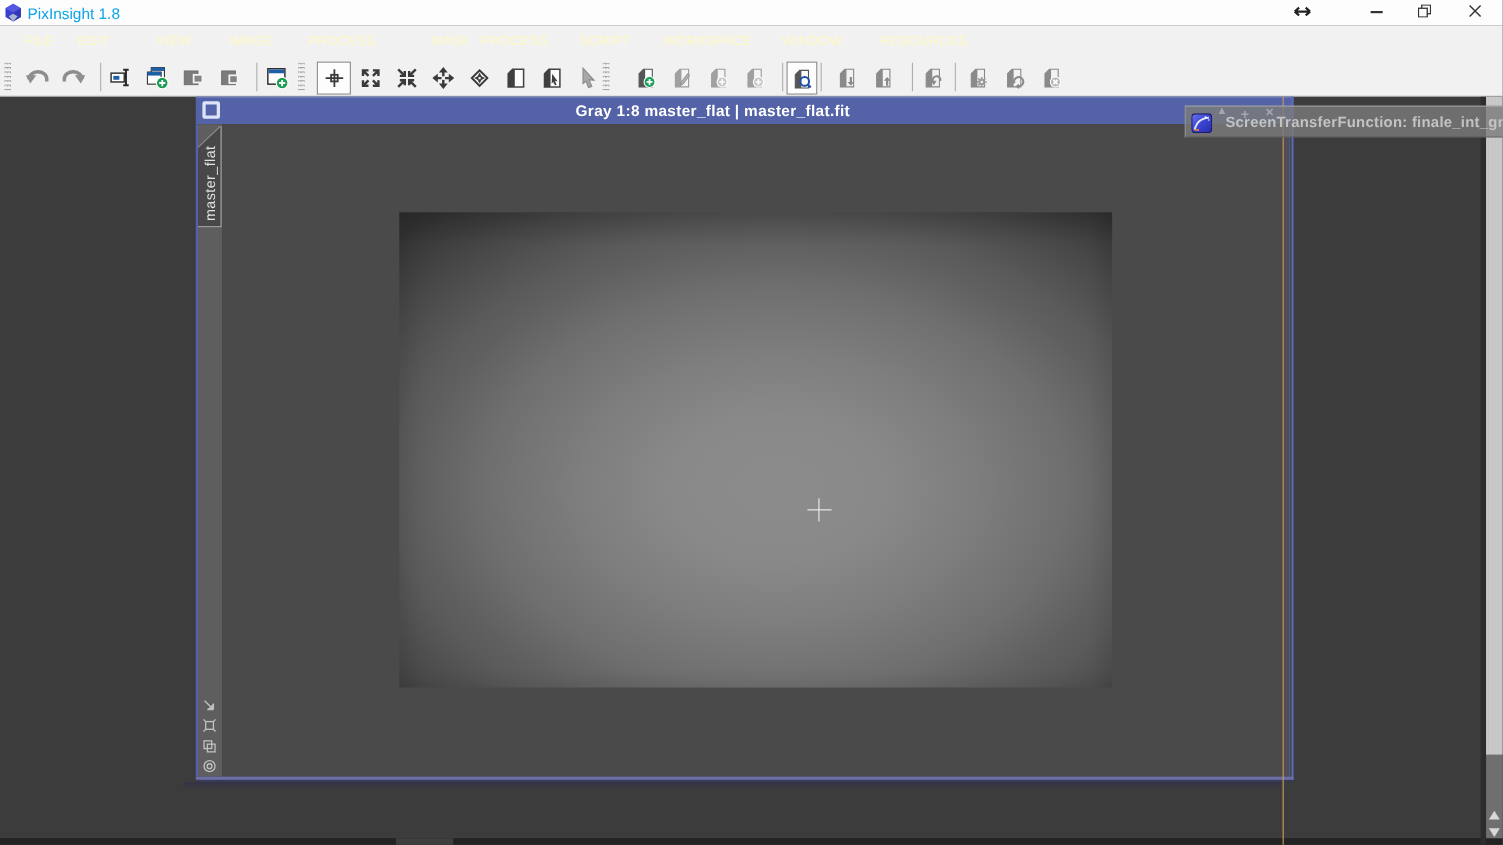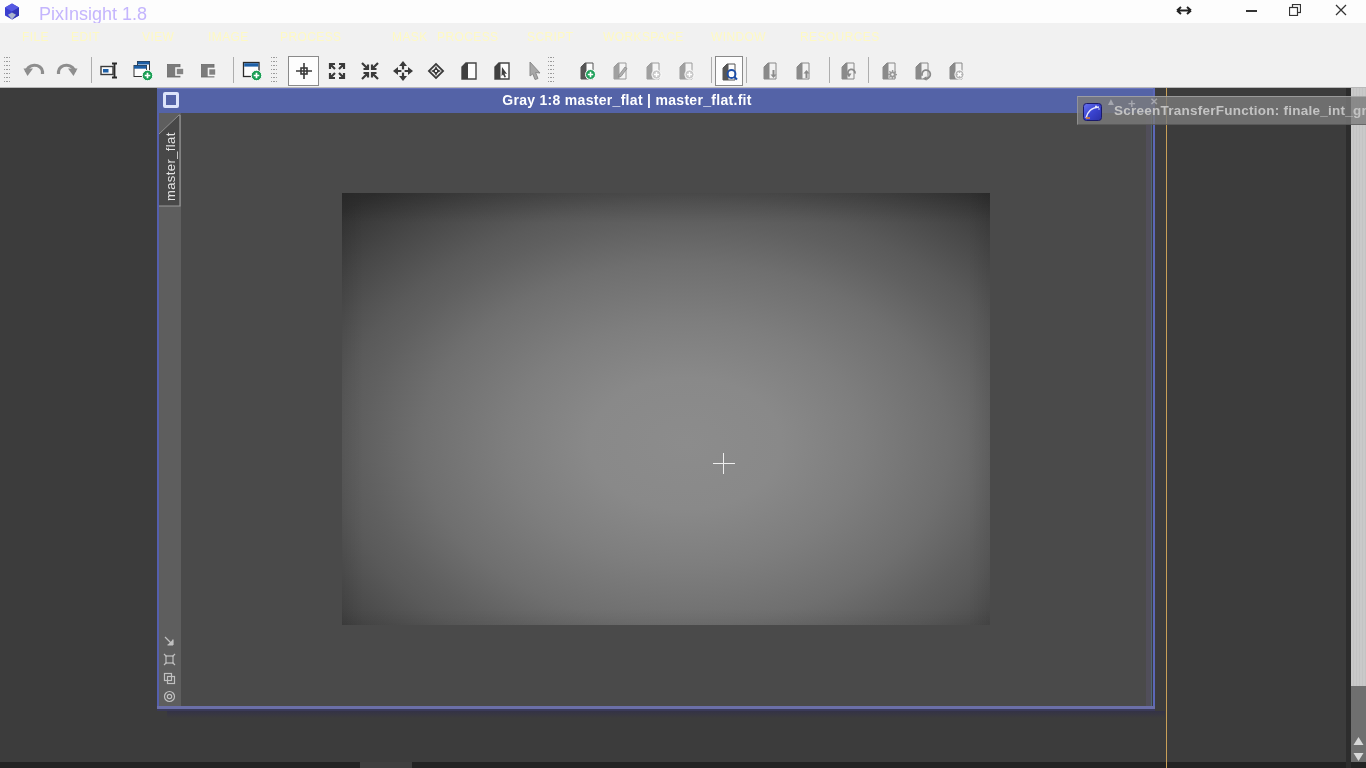--- a/index.html
+++ b/index.html
@@ -3,21 +3,21 @@
 <meta charset="utf-8">
 <style>
   * { margin:0; padding:0; box-sizing:border-box; }
   html,body { width:1366px; height:768px; overflow:hidden; }
   body { font-family:"Liberation Sans", sans-serif; }
   #app { position:absolute; left:0; top:0; width:1366px; height:768px; background:#3c3c3c; }
   .abs { position:absolute; }
 
   
   #titlebar { left:0; top:0; width:1366px; height:23px; background:#fdfdfd; }
-  #apptitle { left:25px; top:4px; font-size:18px; color:#c4b5fd;margin-left:14px; }
+  #apptitle { left:25px; top:4px; font-size:14px; color:#0ea5e9; }
   #menubar { left:0; top:23px; width:1366px; height:27px; background:#f1f1f1; }
   .menu { position:absolute; top:30px; font-size:12px; color:#fef9c3; letter-spacing:0.4px; }
   #toolbar { left:0; top:50px; width:1366px; height:38px; background:#f1f1f1; border-bottom:1px solid #b9b9b9; }
   .sep { position:absolute; top:7px; width:1px; height:26px; background:#aeaeae; }
   .grip { position:absolute; top:58px; width:6px; height:25px;
           background-image:
             linear-gradient(135deg,#9b9b9b 22%,transparent 23%),
             linear-gradient(45deg,transparent 76%,#9b9b9b 77%);
           background-size:3px 4px; }
   .tbtn { position:absolute; top:6px; width:30px; height:31px; background:#fdfdfd; border:1px solid #8a8a8a; }
@@ -25,21 +25,21 @@
   
   #workspace { left:0; top:88px; width:1366px; height:680px; background:#3c3c3c; }
   #hscroll { left:0; top:762px; width:1366px; height:6px; background:#232323; }
   #hthumb { left:360px; top:762px; width:52px; height:6px; background:#3f3f3f; }
   #vdark { left:1346px; top:88px; width:5px; height:680px; background:#2d2d2d; }
   #vscroll { left:1351px; top:88px; width:15px; height:674px; background:#6f6f6f; }
   #vthumb { left:1351px; top:88px; width:15px; height:598px; background:repeating-linear-gradient(90deg,#c9c9c9 0 2px,#c3c3c3 2px 3px); }
   #orangeline { left:1165.5px; top:88px; width:1.5px; height:680px; background:#c9a058; z-index:30; }
 
   
-  #imgwin { left:157px; top:88px; width:998px; height:547px; z-index:20;text-decoration:underline; }
+  #imgwin { left:178px; top:88px; width:998px; height:547px; z-index:20;text-decoration:underline; }
   #wtitle { position:absolute; left:0; top:0; width:998px; height:25px; background:#5463a7; border-top:1px solid #6c77bf; }
   #wtitletext { position:absolute; left:0; top:4px; width:940px; text-align:center; font-size:14px; letter-spacing:0.3px; font-weight:bold; color:#fff; }
   #wicon { position:absolute; left:6px; top:4px; width:16px; height:16px; border:3px solid #dde4fa; background:#5463a7; border-radius:2px; }
   #wleft { position:absolute; left:0; top:25px; width:2px; height:593px; background:#5560ae; }
   #wrail { position:absolute; left:2px; top:25px; width:22px; height:593px; background:#5e5e5e; }
   #wcontent { position:absolute; left:24px; top:25px; width:965px; height:593px; background:#4a4a4a; }
   #wrband1 { position:absolute; left:989px; top:25px; width:5px; height:593px; background:#514e5a; }
   #wrband2 { position:absolute; left:994px; top:25px; width:1px; height:593px; background:#4c6878; }
   #wrband3 { position:absolute; left:995.5px; top:0px; width:2.5px; height:621px; background:#5c68b8; }
   #wbottom1 { position:absolute; left:0; top:618px; width:998px; height:2.5px; background:#6b6fa8; }

